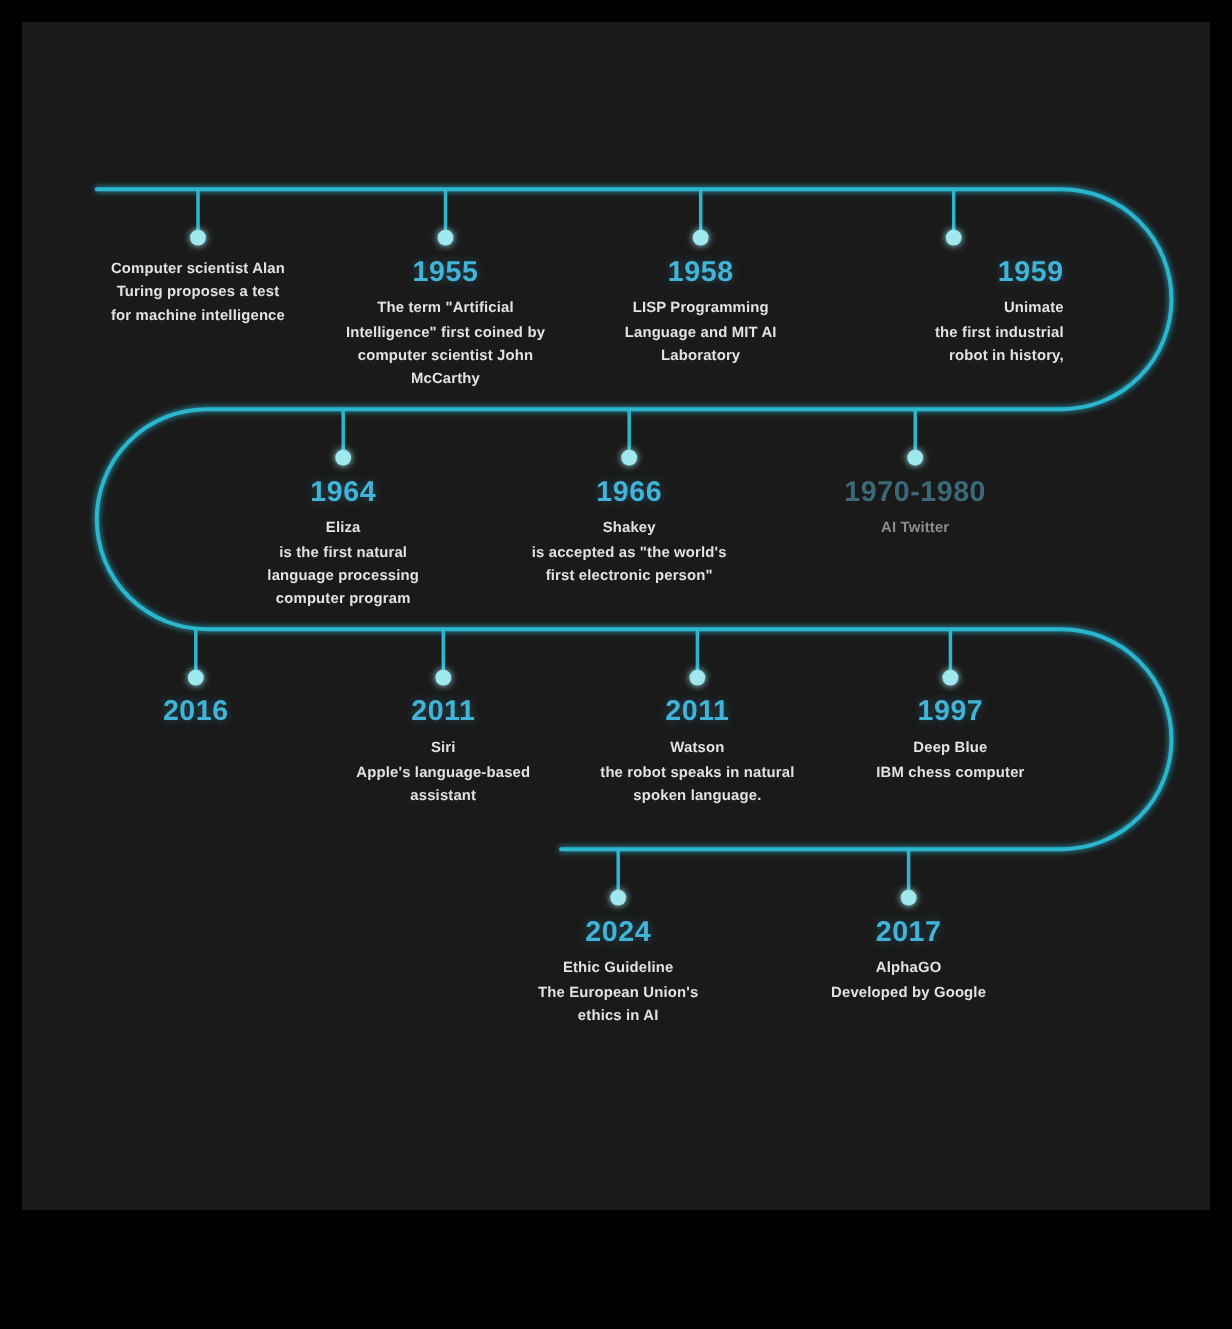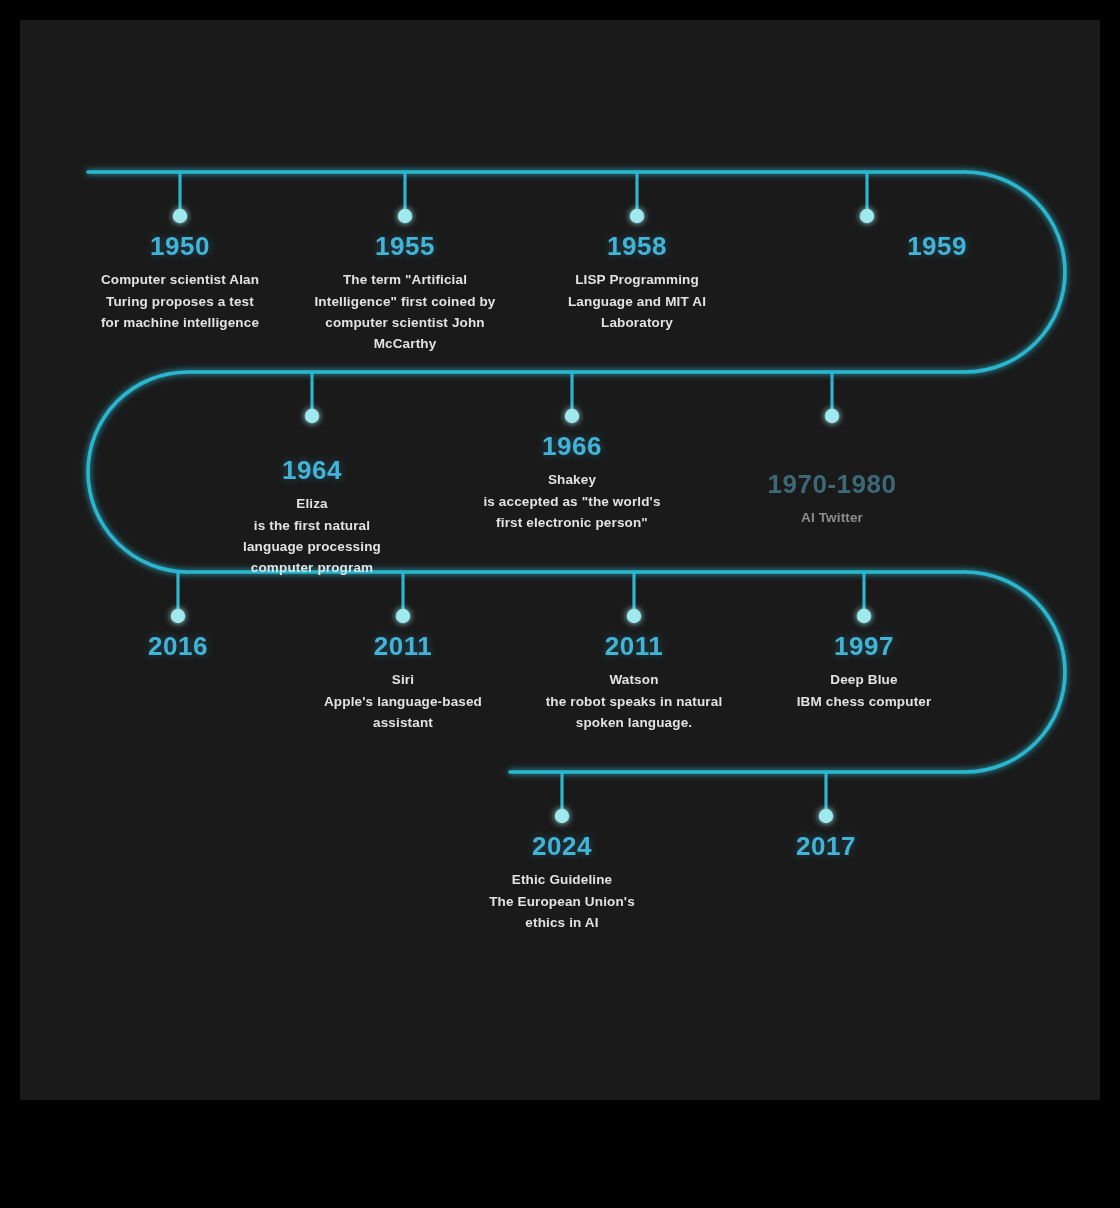--- a/index.html
+++ b/index.html
@@ -125,43 +125,43 @@
           <circle cx="383" cy="596" r="7.2" fill="#9fe8ee"></circle>
           <circle cx="614" cy="596" r="7.2" fill="#9fe8ee"></circle>
           <circle cx="844" cy="596" r="7.2" fill="#9fe8ee"></circle>
           <circle cx="542" cy="796" r="7.2" fill="#9fe8ee"></circle>
           <circle cx="806" cy="796" r="7.2" fill="#9fe8ee"></circle>
         </g>
     </svg>
 
     <div id="events">
         <div class="event" style="left: 160px; top: 213px; width: 200px;">
-          <p class="year">1950</p>
           <p class="desc">Computer scientist Alan<br>Turing proposes a test<br>for machine intelligence</p>
         </div>
         <div class="event" style="left: 385px; top: 213px; width: 215px;">
           <p class="year">1955</p>
           <p class="desc">The term "Artificial<br>Intelligence" first coined by<br>computer scientist John<br>McCarthy</p>
         </div>
         <div class="event" style="left: 617px; top: 213px; width: 200px;">
           <p class="year">1958</p>
           <p class="desc">LISP Programming<br>Language and MIT AI<br>Laboratory</p>
         </div>
         <div class="event" style="left: 847px; top: 213px; width: 200px; text-align: right;">
           <p class="year">1959</p>
+          <p class="desc">Unimate<br>the first industrial<br>robot in history,</p>
         </div>
-        <div class="event" style="left: 292px; top: 413px; width: 190px; margin-top: 24px;">
+        <div class="event" style="left: 292px; top: 413px; width: 190px;">
           <p class="year">1964</p>
           <p class="desc">Eliza<br>is the first natural<br>language processing<br>computer program</p>
         </div>
         <div class="event" style="left: 552px; top: 413px; width: 215px;">
           <p class="year">1966</p>
           <p class="desc">Shakey<br>is accepted as "the world's<br>first electronic person"</p>
         </div>
-        <div class="event muted" style="left: 812px; top: 413px; width: 200px; margin-top: 38px;">
+        <div class="event muted" style="left: 812px; top: 413px; width: 200px;">
           <p class="year">1970-1980</p>
           <p class="desc">AI Twitter</p>
         </div>
         <div class="event" style="left: 158px; top: 613px; width: 200px;">
           <p class="year">2016</p>
         </div>
         <div class="event" style="left: 383px; top: 613px; width: 205px;">
           <p class="year">2011</p>
           <p class="desc">Siri<br>Apple's language-based<br>assistant</p>
         </div>
@@ -172,17 +172,18 @@
         <div class="event" style="left: 844px; top: 613px; width: 200px;">
           <p class="year">1997</p>
           <p class="desc">Deep Blue<br>IBM chess computer</p>
         </div>
         <div class="event" style="left: 542px; top: 813px; width: 190px;">
           <p class="year">2024</p>
           <p class="desc">Ethic Guideline<br>The European Union's<br>ethics in AI</p>
         </div>
         <div class="event" style="left: 806px; top: 813px; width: 195px;">
           <p class="year">2017</p>
+          <p class="desc">AlphaGO<br>Developed by Google</p>
         </div>
       </div>
 
   </div>
 </div>
 
 </body></html>

